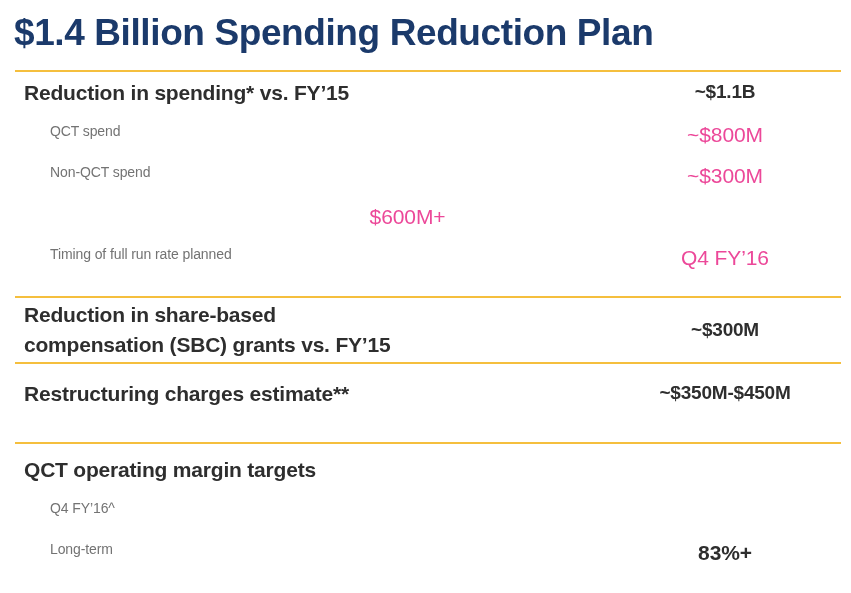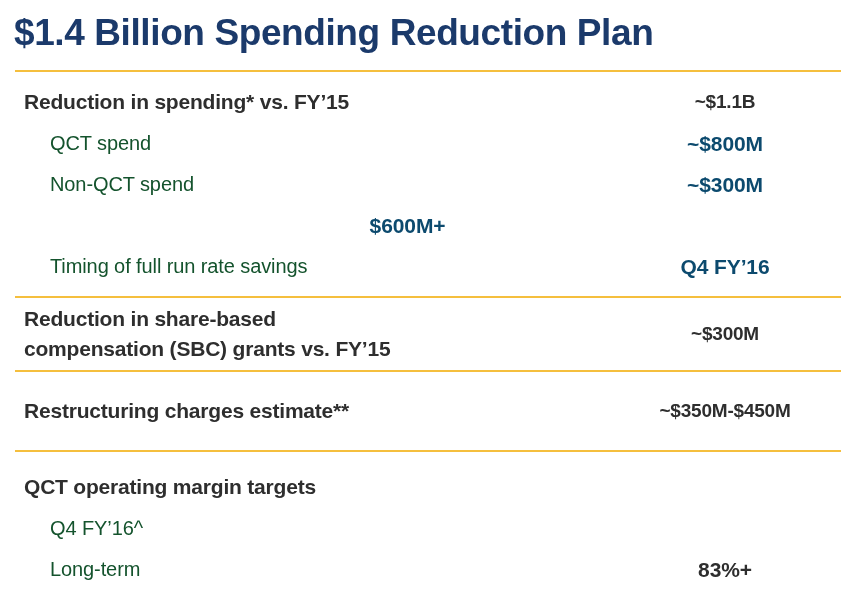--- a/index.html
+++ b/index.html
@@ -47,21 +47,20 @@
     background: #f5bf3e;
     width: 100%;
   }
 
   .section {
     padding: 0;
   }
 
   .row {
     display: flex;
-    align-items: center;
     width: 100%;
     box-sizing: border-box;
   }
 
   .row .label {
     flex: 0 0 635px;
     box-sizing: border-box;
     padding-left: 9px;
     white-space: pre-line;
   }
@@ -86,43 +85,43 @@
   }
   .row.head .value {
     font-size: 19px;
     font-weight: 700;
     letter-spacing: -0.2px;
     color: #2e2e2e;
   }
 
   
   .row.head.two-line {
-    height: 72px;
+    height: 64px;
     align-items: center;
   }
   .row.head.two-line .label {
     line-height: 30px;
   }
 
   
   .row.sub {
     height: 41px;
   }
   .row.sub .label {
-    font-size: 20px;
+    font-size: 14px;
     font-weight: 400;
     letter-spacing: -0.1px;
-    color: #14532d;
+    color: #737373;
     padding-left: 35px;
   }
   .row.sub .value {
     font-size: 21px;
-    font-weight: 700;
+    font-weight: 400;
     letter-spacing: -0.1px;
-    color: #0c4a6e;
+    color: #ec4899;
   }
   .row.sub.bold-value .value {
     font-weight: 700;
     color: #2e2e2e;
   }
 
   .spacer-sm { height: 9px; }
   .spacer-md { height: 14px; }
   .spacer-lg { height: 18px; }
 </style>
@@ -153,21 +152,21 @@
       <div class="row sub">
         <div class="label">Non-QCT spend</div>
         <div class="value">~$300M</div>
       </div>
 
       <div class="row sub">
         <div class="value">$600M+</div>
       </div>
 
       <div class="row sub">
-        <div class="label">Timing of full run rate savings</div>
+        <div class="label">Timing of full run rate planned</div>
         <div class="value">Q4 FY’16</div>
       </div>
 
     </div>
 
     <div class="spacer-sm"></div>
 
     <div class="divider"></div>
 
     <div class="section">

